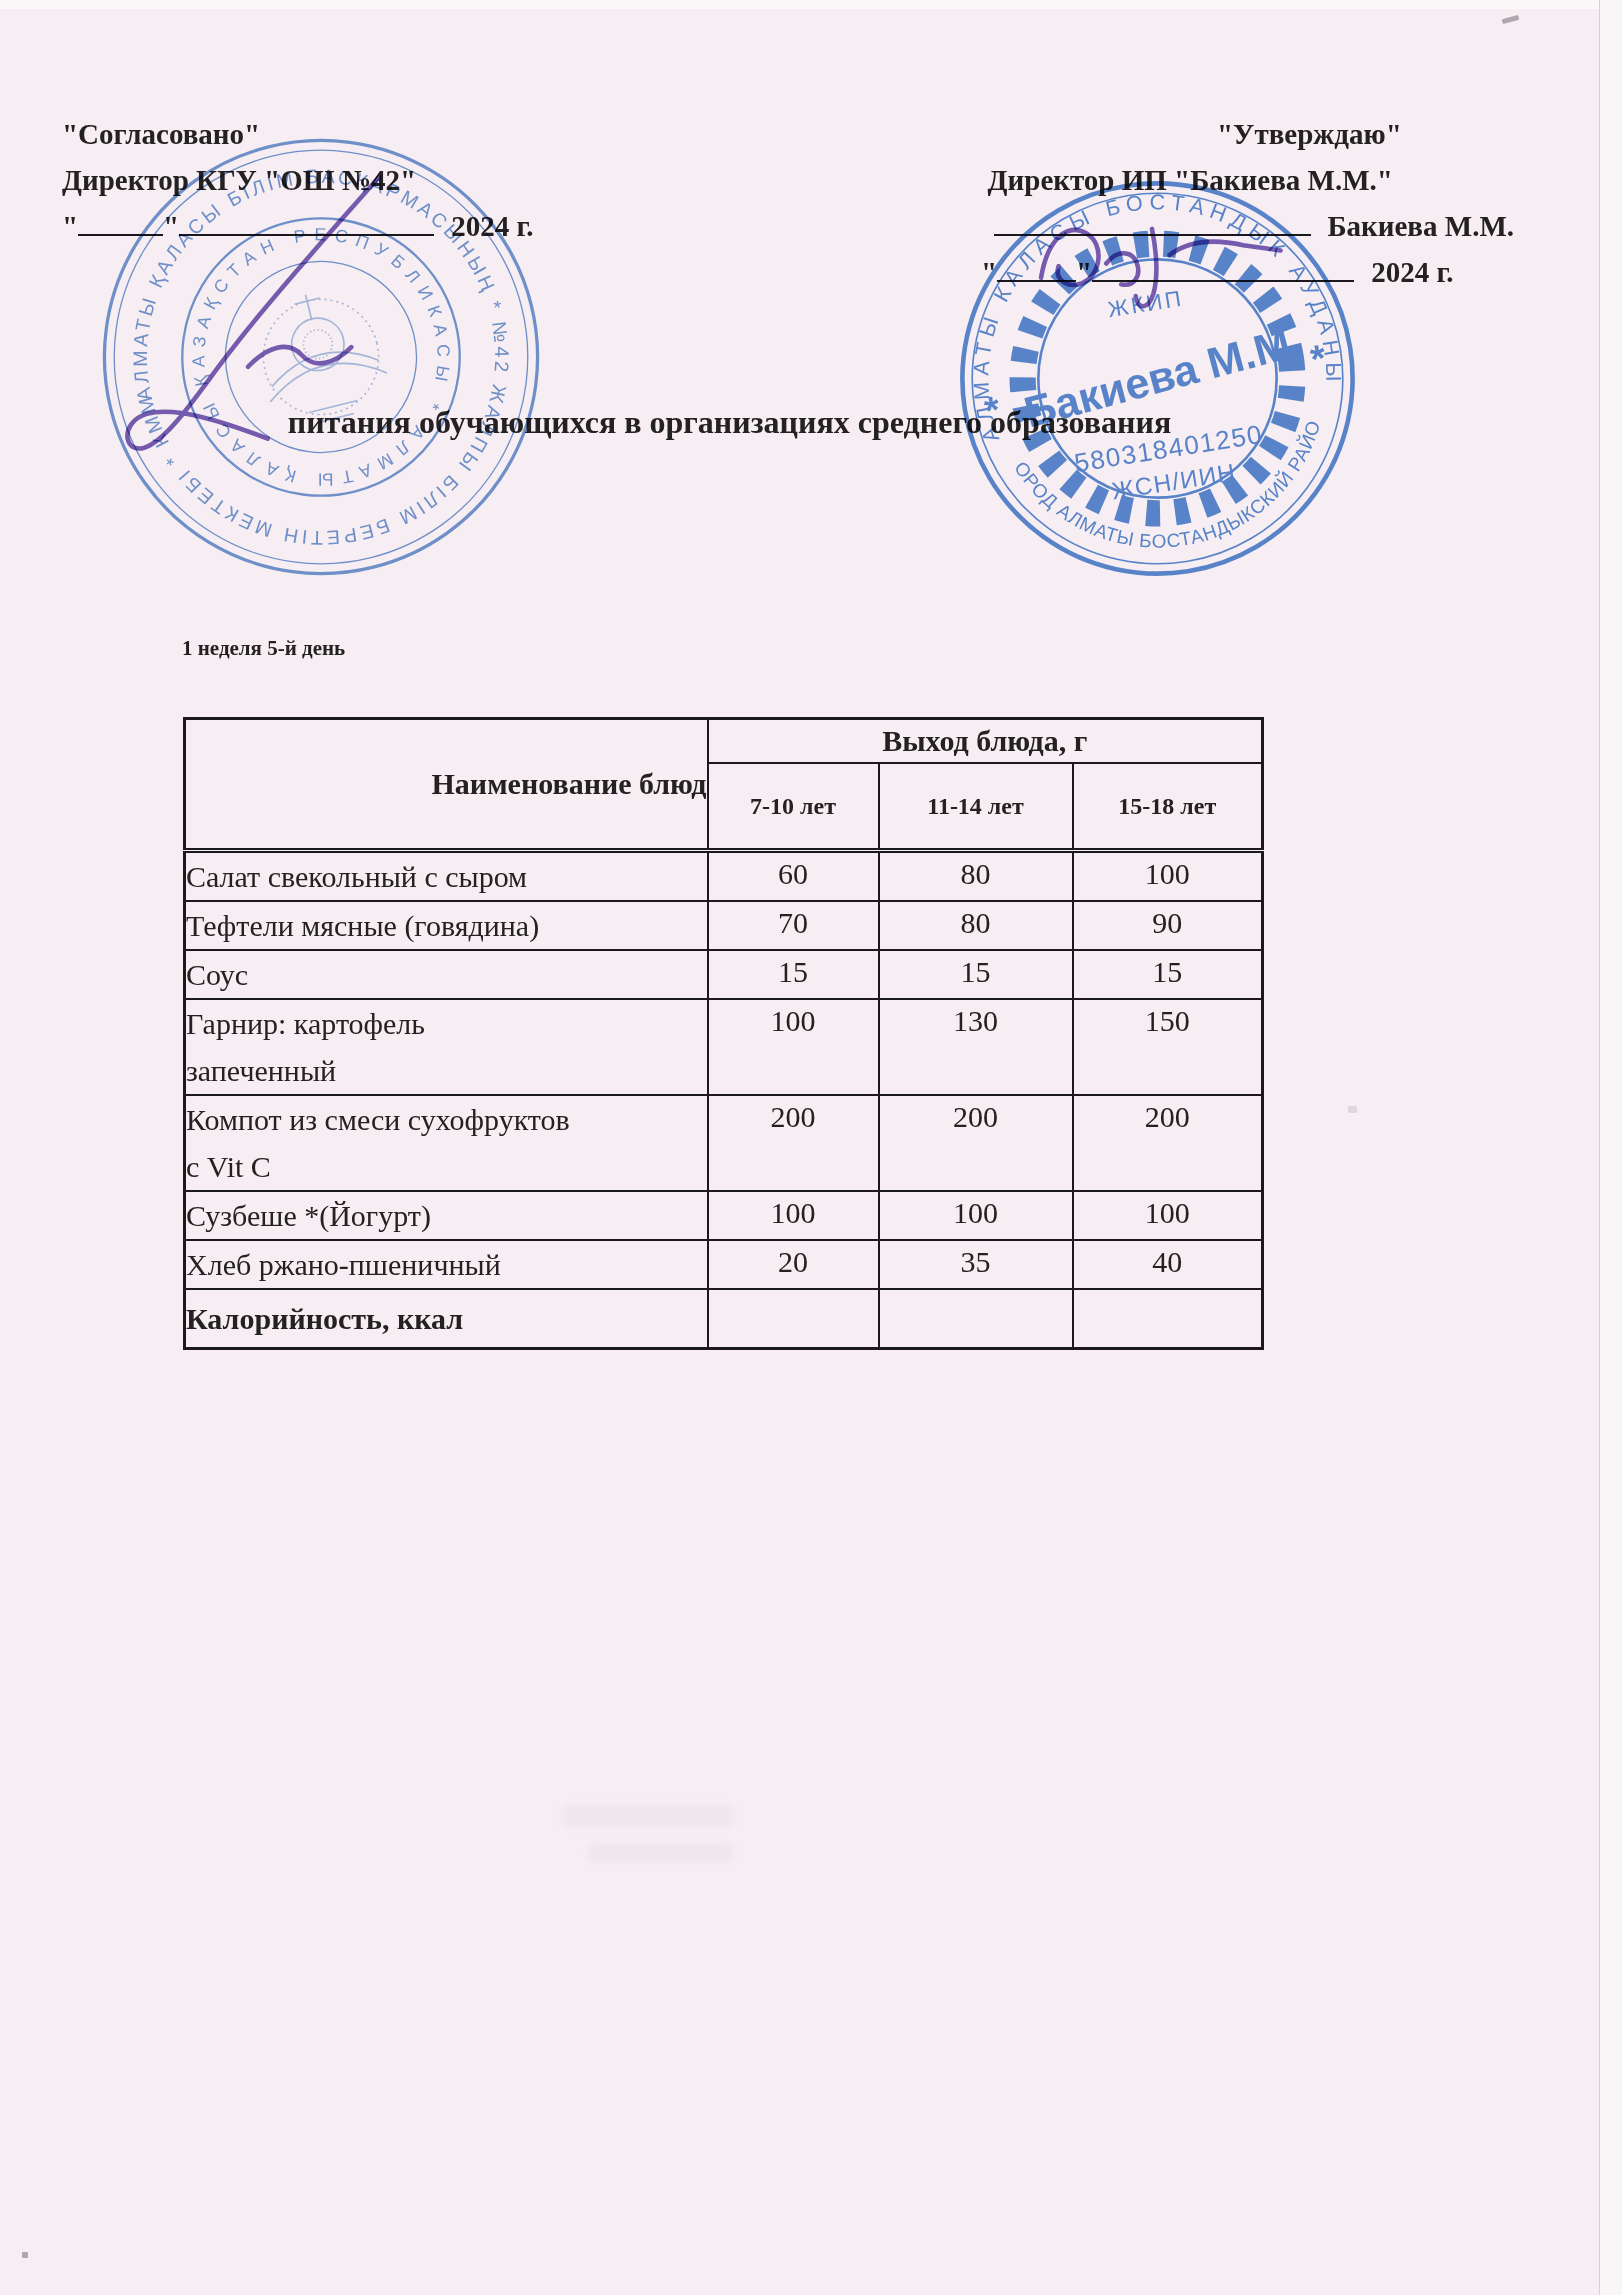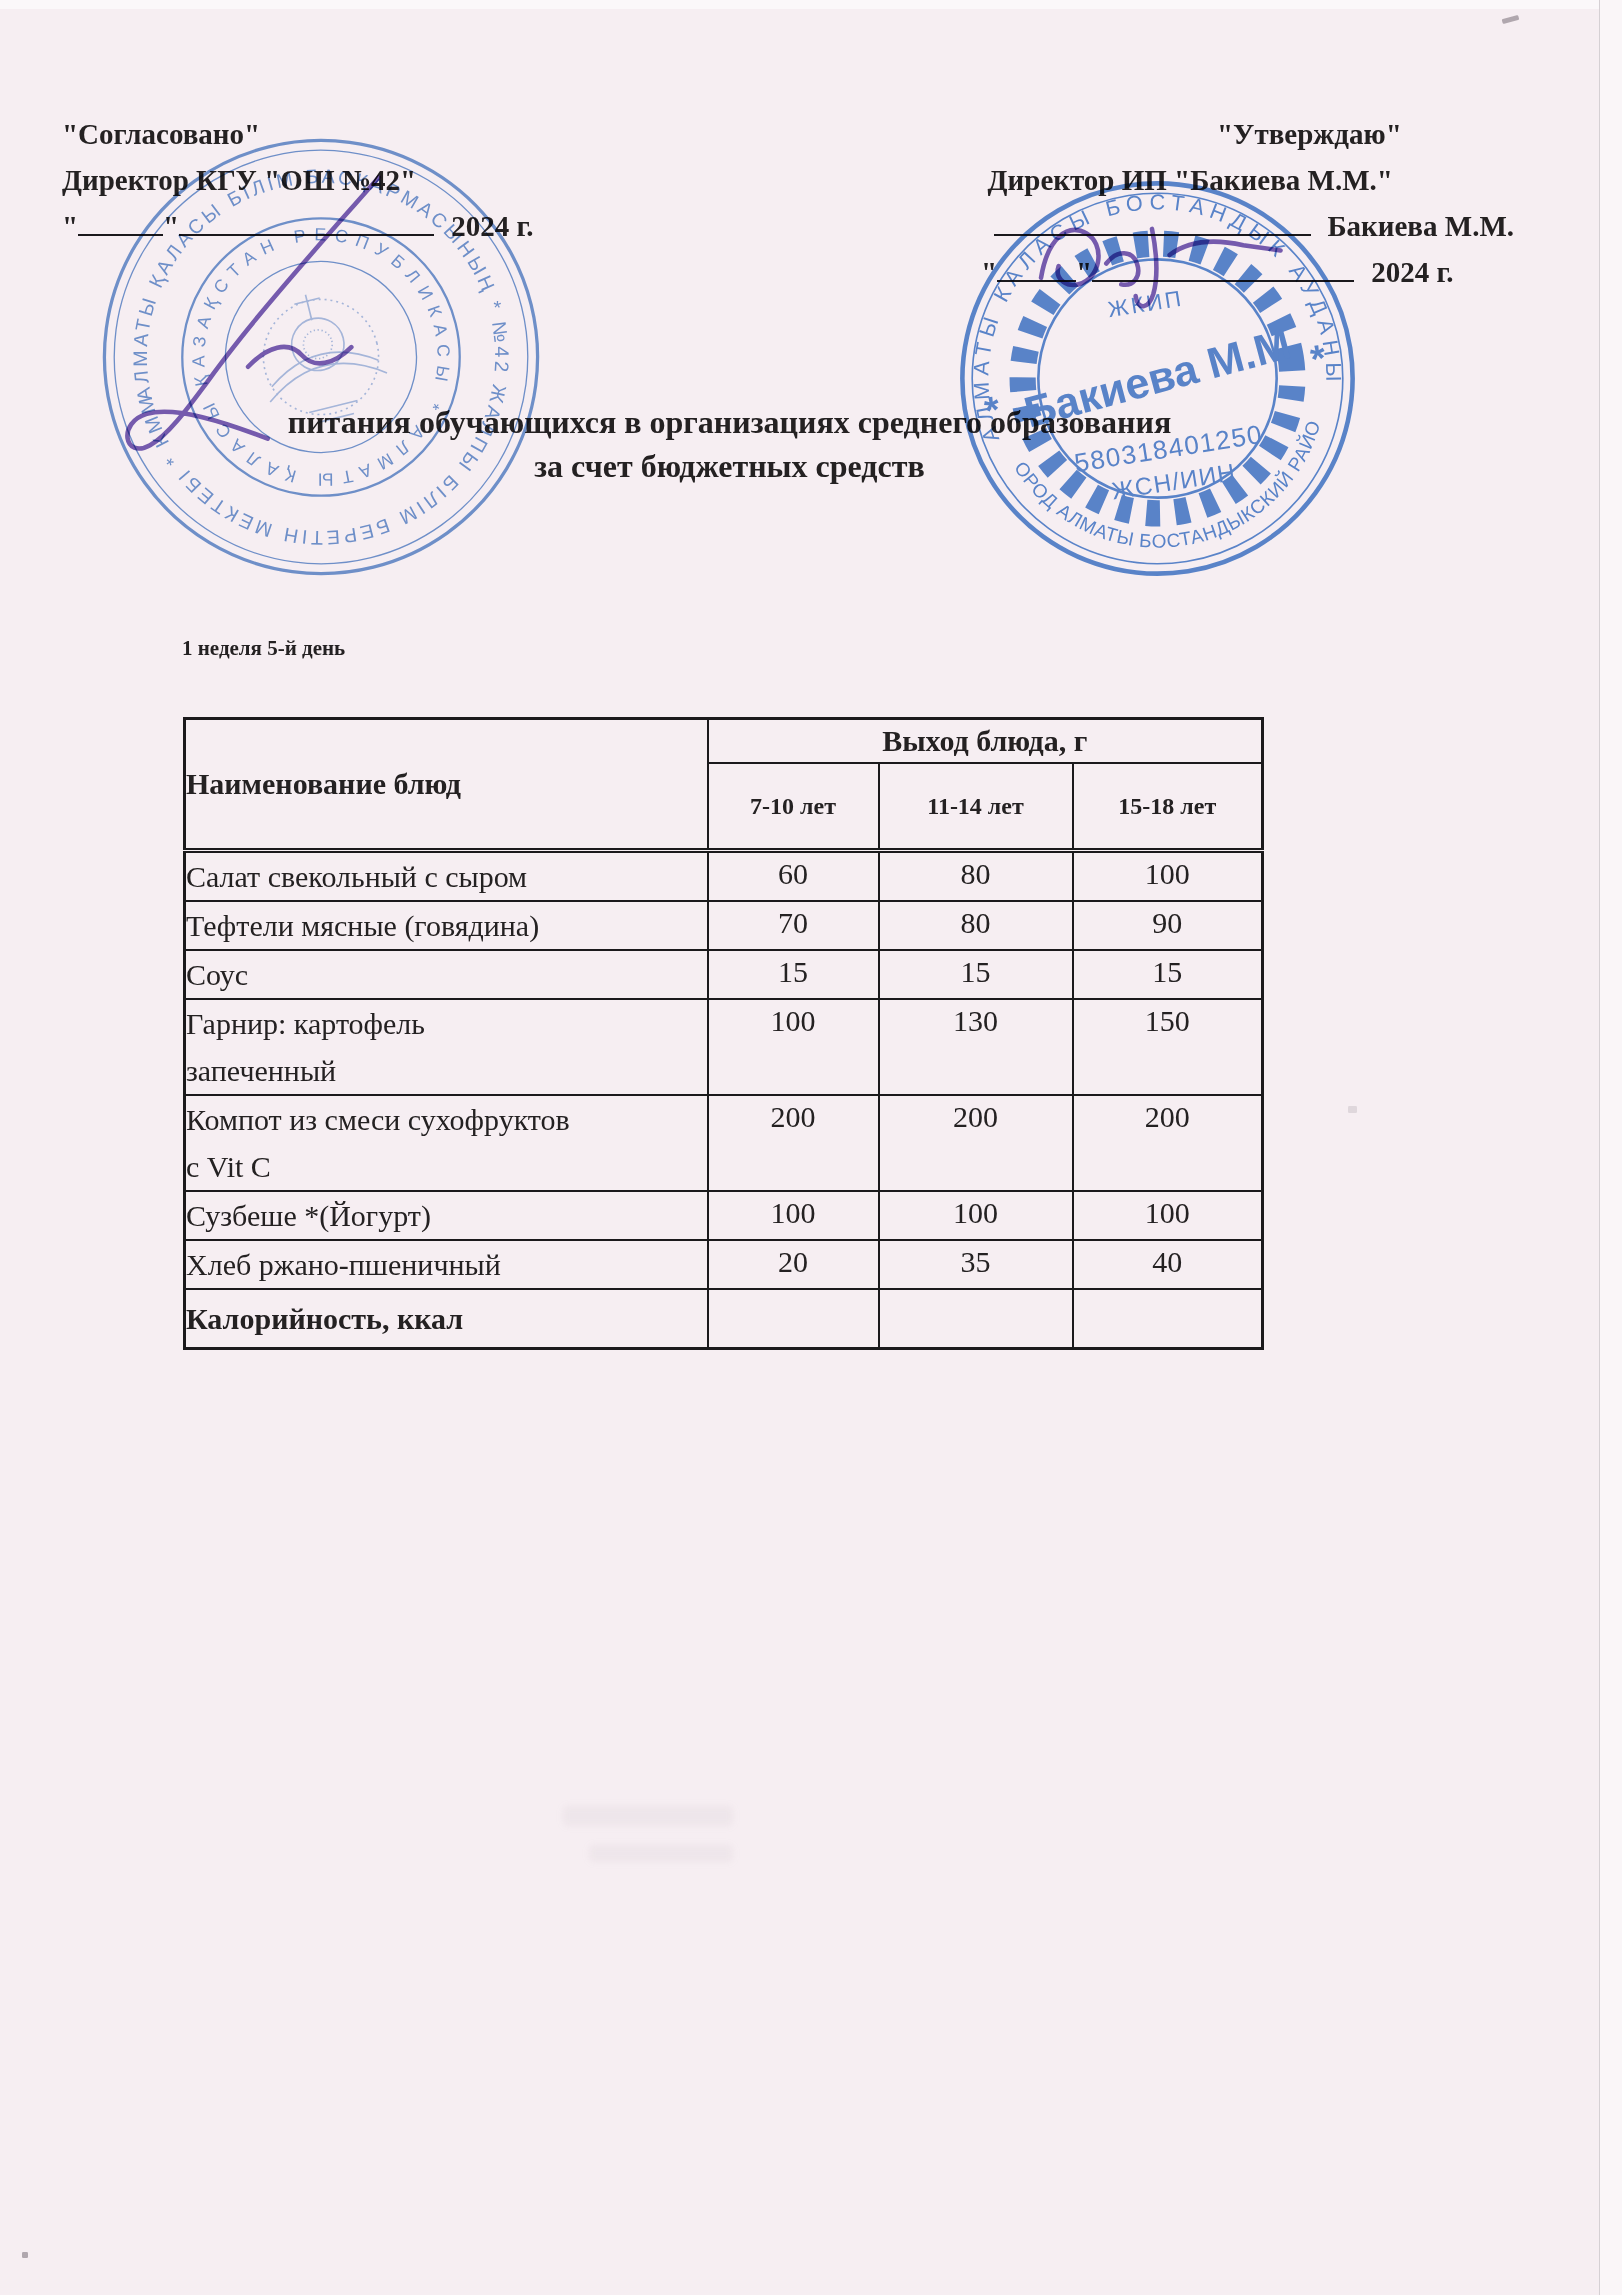--- a/index.html
+++ b/index.html
@@ -31,21 +31,21 @@
 
   .section-label { position:absolute; left:182px; top:636px; font-size:21px; font-weight:bold; z-index:2; }
 
   
   table.menu { position:absolute; left:183px; top:717px; border-collapse:collapse;
     table-layout:fixed; font-size:30px; z-index:2; background:transparent; }
   table.menu th, table.menu td { border:2.6px solid #1b191c; padding:0; }
   table.menu { border:3.3px solid #1b191c; }
   th.group-h { height:42px; font-size:30px; font-weight:bold; text-align:center; vertical-align:middle; }
   th.age-h   { height:84px; font-size:24px; font-weight:bold; text-align:center; vertical-align:middle; }
-  th.name-h  { font-size:30px; font-weight:bold; text-align:left; vertical-align:middle; }
+  th.name-h  { font-size:30px; font-weight:bold; text-align:right; vertical-align:middle; }
   thead tr.age-row th, thead th.name-h { border-bottom:5.9px double #1b191c; }
   td.cell-name { text-align:left; vertical-align:top; padding:3.9px 6.5px 5.2px 11.8px; line-height:47px;
     white-space:nowrap; }
   td.cell-name div { height:auto; }
   td.cell-name div:empty { display:none; }
   td.cell-val { text-align:center; vertical-align:top; padding-top:5.2px; line-height:41px; height:46px;border-radius:16px; }
   tbody tr:last-child td { font-weight:bold; }
   tbody tr:last-child td.cell-name { line-height:43px; padding-top:6.5px; padding-bottom:7.9px; }
 
   
@@ -85,21 +85,20 @@
     <div class="line pl40">
       <span class="uline w485"></span><span class="nm">Бакиева М.М.</span>
     </div>
     <div class="line pl20">
       <span>"</span><span class="uline w120"></span><span>"</span><span class="uline w400"></span><span class="dt">2024 г.</span>
     </div>
   </div>
 
   <div class="title">
     <div>питания обучающихся в организациях среднего образования</div>
-    <div>за счет бюджетных средств</div>
   </div>
 
   <div class="section-label">1 неделя 5-й день</div>
 
   <table class="menu">
     <colgroup>
         <col style="width:523px">
         <col style="width:171px">
         <col style="width:194px">
         <col style="width:190px">

